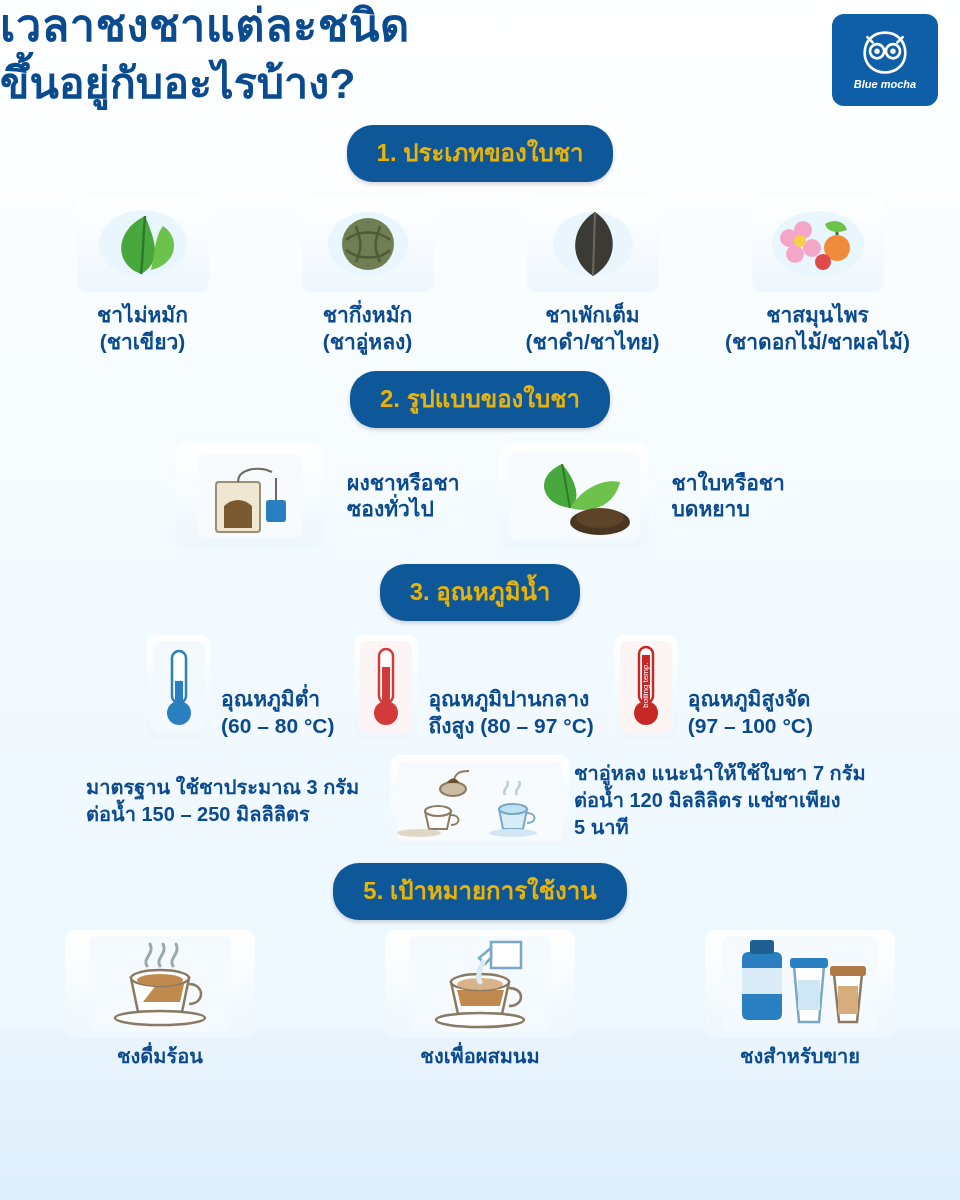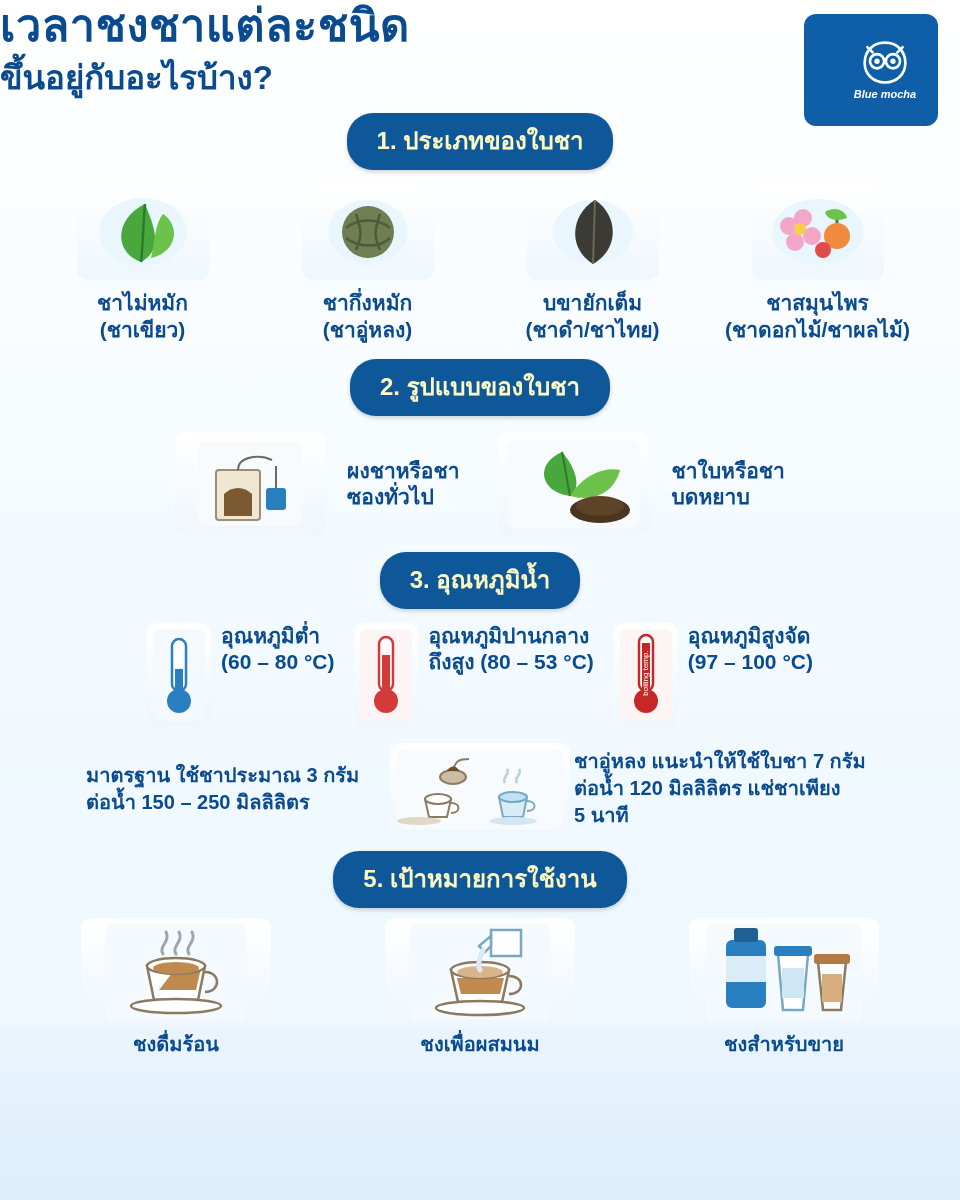--- a/index.html
+++ b/index.html
@@ -26,61 +26,60 @@
     text-align: left;
   }
   .title-main {
     font-size: 45px;
     font-weight: bold;
     color: #0a4a8f;
     letter-spacing: 0.5px;
     line-height: 1.15;
   }
   .title-sub {
-    font-size: 33px;
+    font-size: 43px;
     font-weight: bold;
     color: #0a4a8f;
     line-height: 1.2;
     margin-top: 6px;
   }
   .logo {
     position: absolute;
     top: 14px;
     right: 22px;
     width: 106px;
-    height: 112px;
+    height: 92px;
     background: #0f5fa8;
     border-radius: 12px;
     color: #ffffff;
     display: flex;
     flex-direction: column;
     align-items: center;
     justify-content: center;
-    padding-left: 28px;
   }
   .logo .owl {
     width: 54px;
     height: 46px;
   }
   .logo-text {
     font-size: 11px;
     font-style: italic;
     font-weight: bold;
     margin-top: 2px;
   }
 
   
   .banner-row {
     display: flex;
     justify-content: center;
     margin-top: 16px;
   }
   .banner {
     background: #0e5798;
-    color: #fef9c3;
+    color: #eab308;
     font-size: 24px;
     font-weight: bold;
     border-radius: 26px;
     padding: 8px 30px 10px 30px;
     box-shadow: 0 2px 4px rgba(0,0,0,0.18);
     white-space: nowrap;
   }
 
   
   .row {
@@ -127,21 +126,21 @@
   .s2 .icon-box { width: 150px; height: 104px; }
   .s2 .caption { font-size: 21px; text-align: left; max-width: 180px; }
 
   
   .s3 {
     margin-top: 14px;
     gap: 20px;
   }
   .s3 .pair {
     display: flex;
-    align-items: flex-start;
+    align-items: flex-end;
     gap: 10px;
   }
   .s3 .icon-box { width: 64px; height: 104px; }
   .s3 .caption { font-size: 21px; text-align: left; }
 
   
   .s4 {
     margin-top: 16px;
     gap: 4px;
     align-items: center;
@@ -153,21 +152,21 @@
     line-height: 1.35;
     width: 300px;
   }
   .s4 .txt.left { text-align: left; }
   .s4 .txt.right { text-align: left; }
   .s4 .icon-box { width: 180px; height: 92px; }
 
   
   .s5 {
     margin-top: 10px;
-    gap: 44px;
+    gap: 60px;
   }
   .s5 .tile { width: 260px; }
   .s5 .icon-box { width: 190px; height: 108px; margin: 0 auto; }
   .s5 .caption { font-size: 20px; margin-top: 6px; }
 
   .sec5-band {
     position: absolute;
     left: 0;
     right: 0;
     bottom: 0;
@@ -236,21 +235,21 @@
 
     <div class="tile">
       <div class="icon-box">
         <svg width="100" height="80" viewBox="0 0 100 80">
           <ellipse cx="50" cy="40" rx="40" ry="32" fill="#eaf6fd"></ellipse>
           <path d="M50 72 C24 56 28 22 52 8 C74 22 78 56 50 72 Z" fill="#3b3a35"></path>
           <path d="M52 8 L50 72" stroke="#6b675c" stroke-width="2"></path>
         </svg>
       </div>
       <div class="caption">
-        <div>บขายักเต็ม</div>
+        <div>ชาเพักเต็ม</div>
         <div>(ชาดำ/ชาไทย)</div>
       </div>
     </div>
 
     <div class="tile">
       <div class="icon-box">
         <svg width="110" height="80" viewBox="0 0 110 80">
           <ellipse cx="55" cy="40" rx="46" ry="33" fill="#eaf6fd"></ellipse>
           <g>
             <circle cx="40" cy="26" r="9" fill="#f4a6c8"></circle>
@@ -342,21 +341,21 @@
         <svg width="56" height="96" viewBox="0 0 56 96">
           <rect x="2" y="2" width="52" height="92" rx="8" fill="#fdf5f5"></rect>
           <rect x="21" y="10" width="14" height="54" rx="7" fill="#ffffff" stroke="#d33b3b" stroke-width="2.5"></rect>
           <circle cx="28" cy="74" r="12" fill="#d33b3b"></circle>
           <rect x="24" y="28" width="8" height="40" fill="#d33b3b"></rect>
           <text x="30" y="52" fill="#d33b3b" font-size="8" font-family="Liberation Sans, sans-serif" transform="rotate(-90 30 52)" text-anchor="middle">med-high</text>
         </svg>
       </div>
       <div class="caption">
         <div>อุณหภูมิปานกลาง</div>
-        <div>ถึงสูง (80 – 53 °C)</div>
+        <div>ถึงสูง (80 – 97 °C)</div>
       </div>
     </div>
 
     <div class="pair">
       <div class="icon-box">
         <svg width="56" height="96" viewBox="0 0 56 96">
           <rect x="2" y="2" width="52" height="92" rx="8" fill="#fdf4f4"></rect>
           <rect x="21" y="8" width="14" height="56" rx="7" fill="#ffffff" stroke="#c62828" stroke-width="2.5"></rect>
           <circle cx="28" cy="74" r="12" fill="#c62828"></circle>
           <rect x="24" y="16" width="8" height="52" fill="#c62828"></rect>

